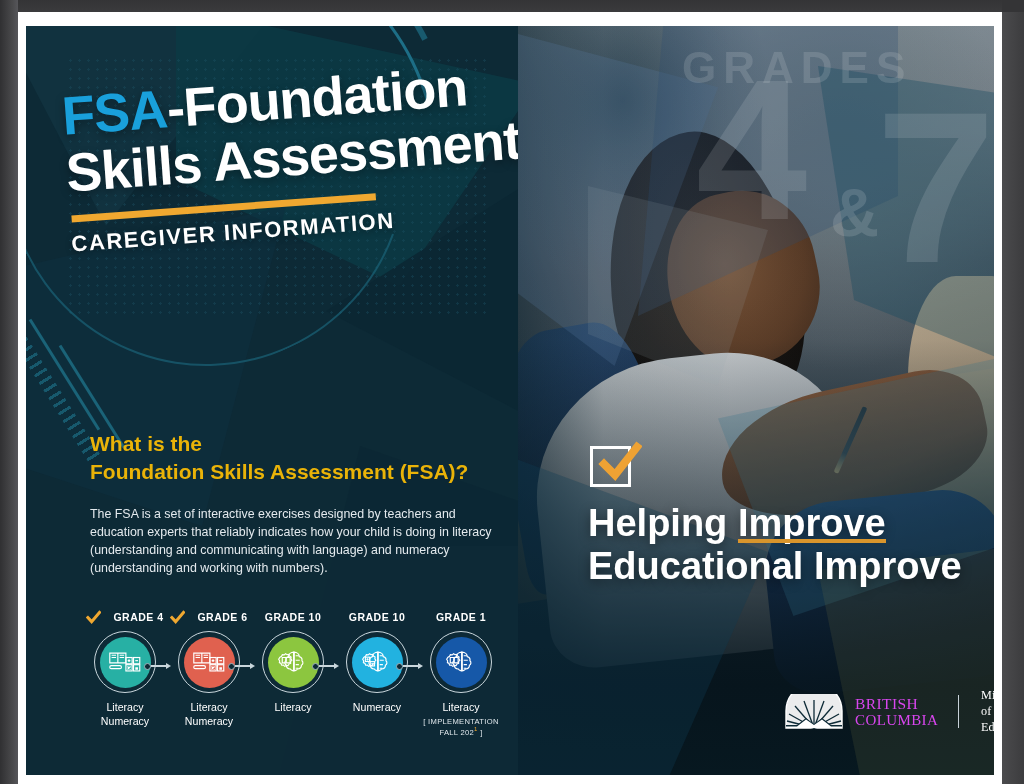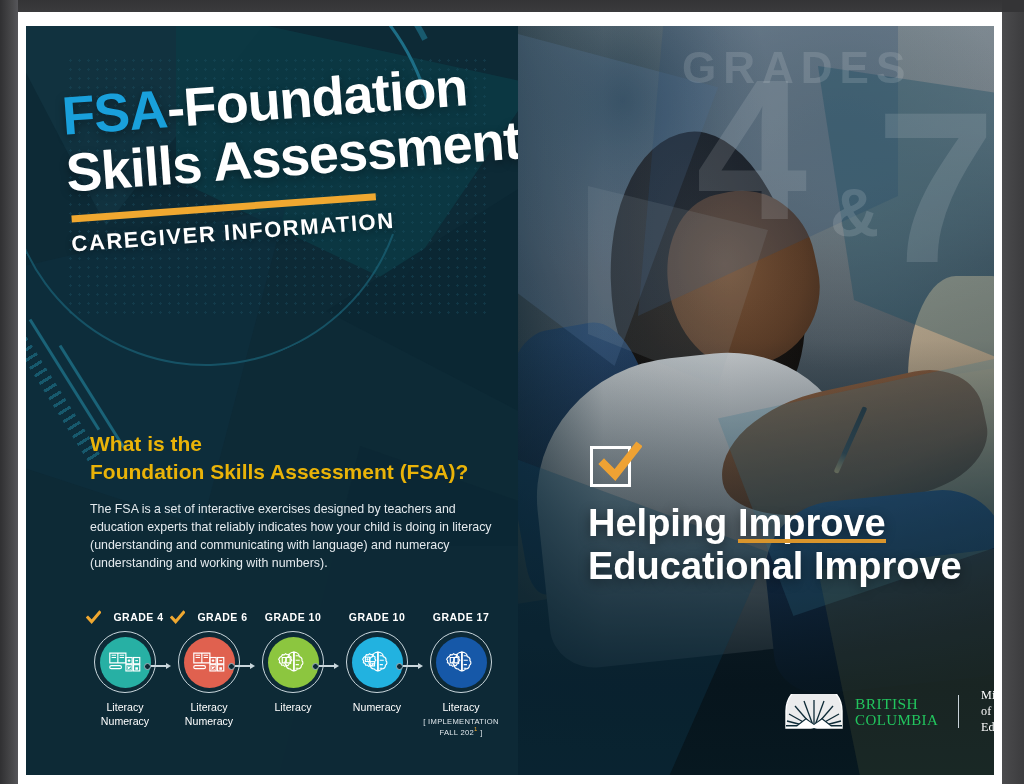--- a/index.html
+++ b/index.html
@@ -80,21 +80,21 @@
                letter-spacing:-1px; white-space:nowrap;
                text-shadow:0 3px 10px rgba(0,0,0,.35); }
   .fsa-blue { color:#19a0db; }
   .rule-gold { width:305px; height:7px; background:#f0a830; margin:14px 0 9px 2px; }
   .caregiver { font-weight:700; font-size:22px; letter-spacing:1.6px; color:#ffffff;
                white-space:nowrap; text-shadow:0 2px 7px rgba(0,0,0,.4); }
 
   
   .what-block { position:absolute; left:64px; top:404px; width:430px; }
   .what-h { font-weight:700; font-size:21px; line-height:1.35; color:#eab308; }
-  .what-p { margin-top:13px; font-size:12.4px; line-height:1.47; color:#e4eaee;
+  .what-p { margin-top:18px; font-size:12.4px; line-height:1.47; color:#e4eaee;
             max-width:422px; }
 
   
   .timeline { position:absolute; left:56px; top:582px; width:440px; height:150px; }
   .gnode { position:absolute; width:86px; text-align:center; }
   .gtop { height:18px; display:flex; align-items:center; justify-content:center; gap:12px; }
   .gcheck { width:15px; height:15px; flex:0 0 auto; }
   .glabel { font-weight:700; font-size:10.5px; letter-spacing:.5px; color:#ffffff;
             white-space:nowrap; }
   .gring { position:relative; width:62px; height:62px; margin:5px auto 0;
@@ -192,21 +192,21 @@
   .hero-wrap { position:absolute; left:70px; top:476px; width:400px; }
   .hero-line { font-weight:700; font-size:38px; line-height:1.12; color:#ffffff;
                white-space:nowrap; text-shadow:0 3px 12px rgba(0,0,0,.45); }
   .hero-ul { position:relative; display:inline-block; }
   .hero-ul::after { content:""; position:absolute; left:0; right:0; bottom:2px;
                     height:4px; background:#d9952c; }
 
   
   .bc-logo { position:absolute; left:266px; top:662px; display:flex; align-items:center; gap:11px; }
   .bc-sun { width:60px; height:36px; flex:0 0 auto; }
-  .bc-words { font-family:"Liberation Serif", serif; color:#22c55e;
+  .bc-words { font-family:"Liberation Serif", serif; color:#d946ef;
               font-size:15.5px; line-height:1.1; letter-spacing:.4px; }
   .bc-words .l2 { font-size:15px; }
   .bc-div { width:1px; height:33px; background:#c8d2d8; margin:0 11px 0 9px; }
   .bc-min { font-family:"Liberation Serif", serif; color:#ffffff;
             font-size:12.2px; line-height:1.3; }
 </style>
 </head>
 <body>
 
 <div id="viewport">
@@ -382,21 +382,21 @@
             <div>Numeracy</div>
           </div>
         </div>
         <div class="connector" style="left: 314px;">
           <span class="conn-dot"></span>
           <span class="conn-line"></span>
           <span class="conn-arrow"></span>
         </div>
         <div class="gnode" style="left: 336px;">
           <div class="gtop">
-            <span class="glabel">GRADE 17</span>
+            <span class="glabel">GRADE 1</span>
           </div>
           <div class="gring">
             <div class="gdisc" style="background:#1658a8">
               <svg viewBox="0 0 38 30">
     <g fill="none" stroke="#ffffff" stroke-width="1.3">
       <path d="M20 4 c-4 0-6 2.6-6 5 c-2.4 .6-3.4 2.6-3 4.6 c-1.6 1.4-1.4 4 .6 5
                c-.2 2.6 1.8 4.4 4.4 4.2 c1 1.6 3 2.2 4 1.4 z"></path>
       <path d="M20 4 v22"></path>
       <path d="M22 8 h3.6 M22 13 h4.6 M22 18 h3.6 M22 22 h3"></path>
       <path d="M20 4 c4 0 6 2.6 6 5 c2.4 .6 3.4 2.6 3 4.6 c1.6 1.4 1.4 4-.6 5

